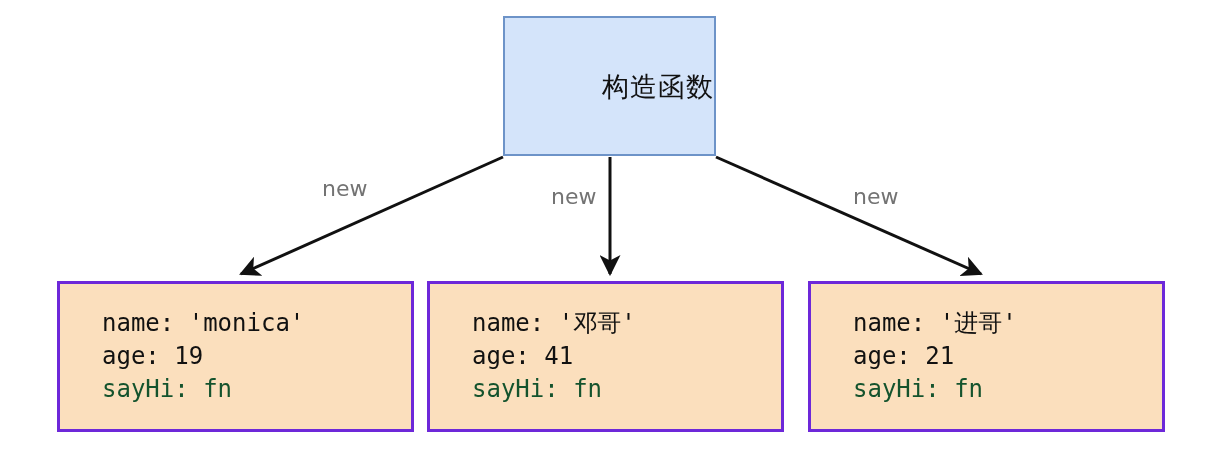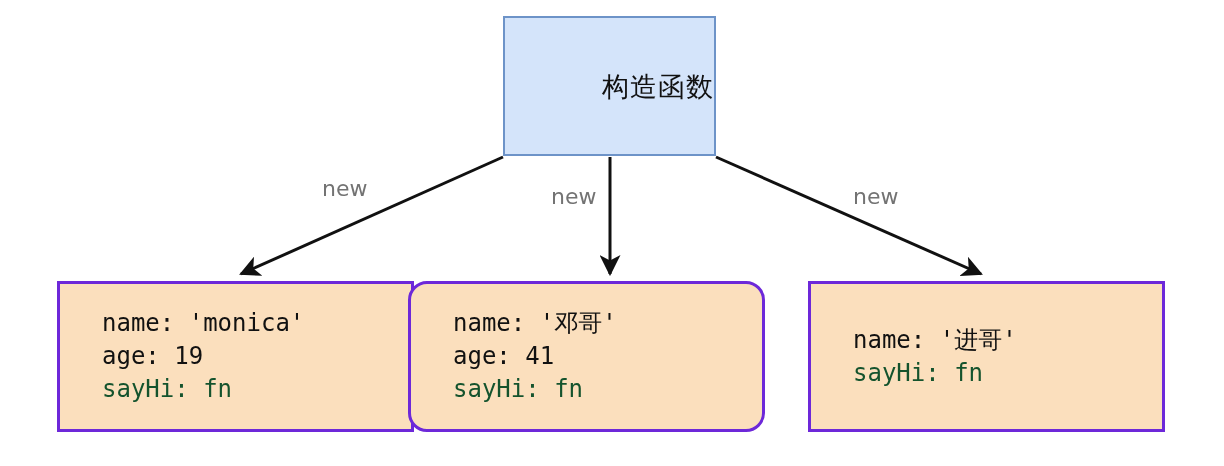--- a/index.html
+++ b/index.html
@@ -57,21 +57,21 @@
     height: 151px;
     box-sizing: border-box;
     background: #fbdfbd;
     border: 3px solid #6d28d9;
     display: flex;
     flex-direction: column;
     justify-content: center;
     padding-left: 42px;
   }
   .inst-1 { left: 57px;  width: 357px; }
-  .inst-2 { left: 408px; width: 357px; border-radius: 19px; }
+  .inst-2 { left: 427px; width: 357px; }
   .inst-3 { left: 808px; width: 357px; }
 
   .prop-line {
     font-family: "DejaVu Sans Mono", monospace;
     font-size: 24px;
     line-height: 33px;
     color: #111111;
     white-space: pre;
   }
   .prop-line.is-method {
@@ -125,16 +125,17 @@
   </div>
 
   <div class="node-inst inst-2">
     <span class="prop-line">name: '邓哥'</span>
     <span class="prop-line">age: 41</span>
     <span class="prop-line is-method">sayHi: fn</span>
   </div>
 
   <div class="node-inst inst-3">
     <span class="prop-line">name: '进哥'</span>
+    <span class="prop-line">age: 21</span>
     <span class="prop-line is-method">sayHi: fn</span>
   </div>
 
 </div>
 
 </body></html>

